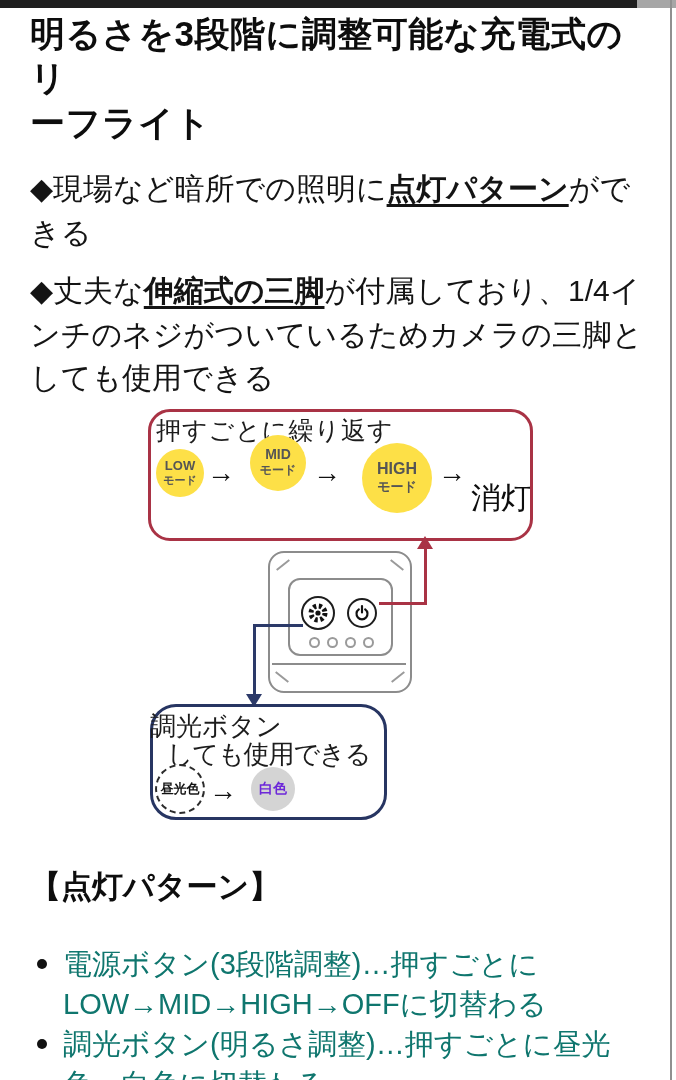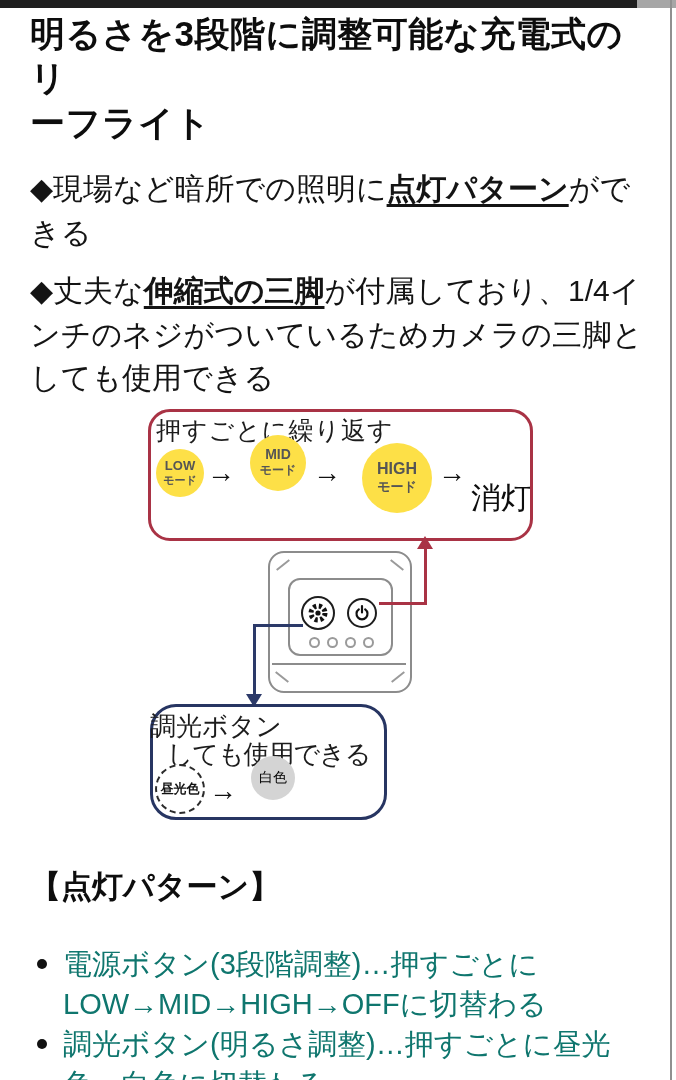--- a/index.html
+++ b/index.html
@@ -74,22 +74,22 @@
   .dim-box { position:absolute; left:150px; top:298px; width:237px; height:116px;
              border:3px solid #273562; border-radius:26px; }
   .dim-title { position:absolute; left:150px; top:303px; width:237px; text-align:left;
                font-size:26px; color:#1c1c1c; }
   .dim-subtitle { position:absolute; left:150px; top:331px; width:237px; text-align:center;
                   font-size:26px; color:#1c1c1c; letter-spacing:-1px; }
   .color-circle { position:absolute; border-radius:50%; display:flex; align-items:center;
                   justify-content:center; text-align:center; }
   .circle-daylight { left:155px; top:358px; width:50px; height:50px; background:#fff;
                      border:2px dashed #2b2b2b; font-size:13px; color:#111; font-weight:600; }
-  .circle-white { left:251px; top:350px; width:44px; height:44px; background:#d4d4d4;
-                  font-size:14px; color:#000000; font-weight:400; }
+  .circle-white { left:251px; top:361px; width:44px; height:44px; background:#d4d4d4;
+                  font-size:14px; color:#6d28d9; font-weight:700; }
   .dim-arrow { left:209px; top:369px; }
 
   
   .patterns-heading { font-size:31px; font-weight:bold; margin-top:20px; color:#0d0d0d; }
   ul.patterns { list-style:none; margin-top:36px; }
   ul.patterns li { position:relative; padding-left:33px; font-size:29px; line-height:1.38;
                    white-space:pre-line; color:#0f766e; }
   ul.patterns li::before { content:""; position:absolute; left:7px; top:15px; width:10px; height:10px;
                            border-radius:50%; background:#111; }
 

